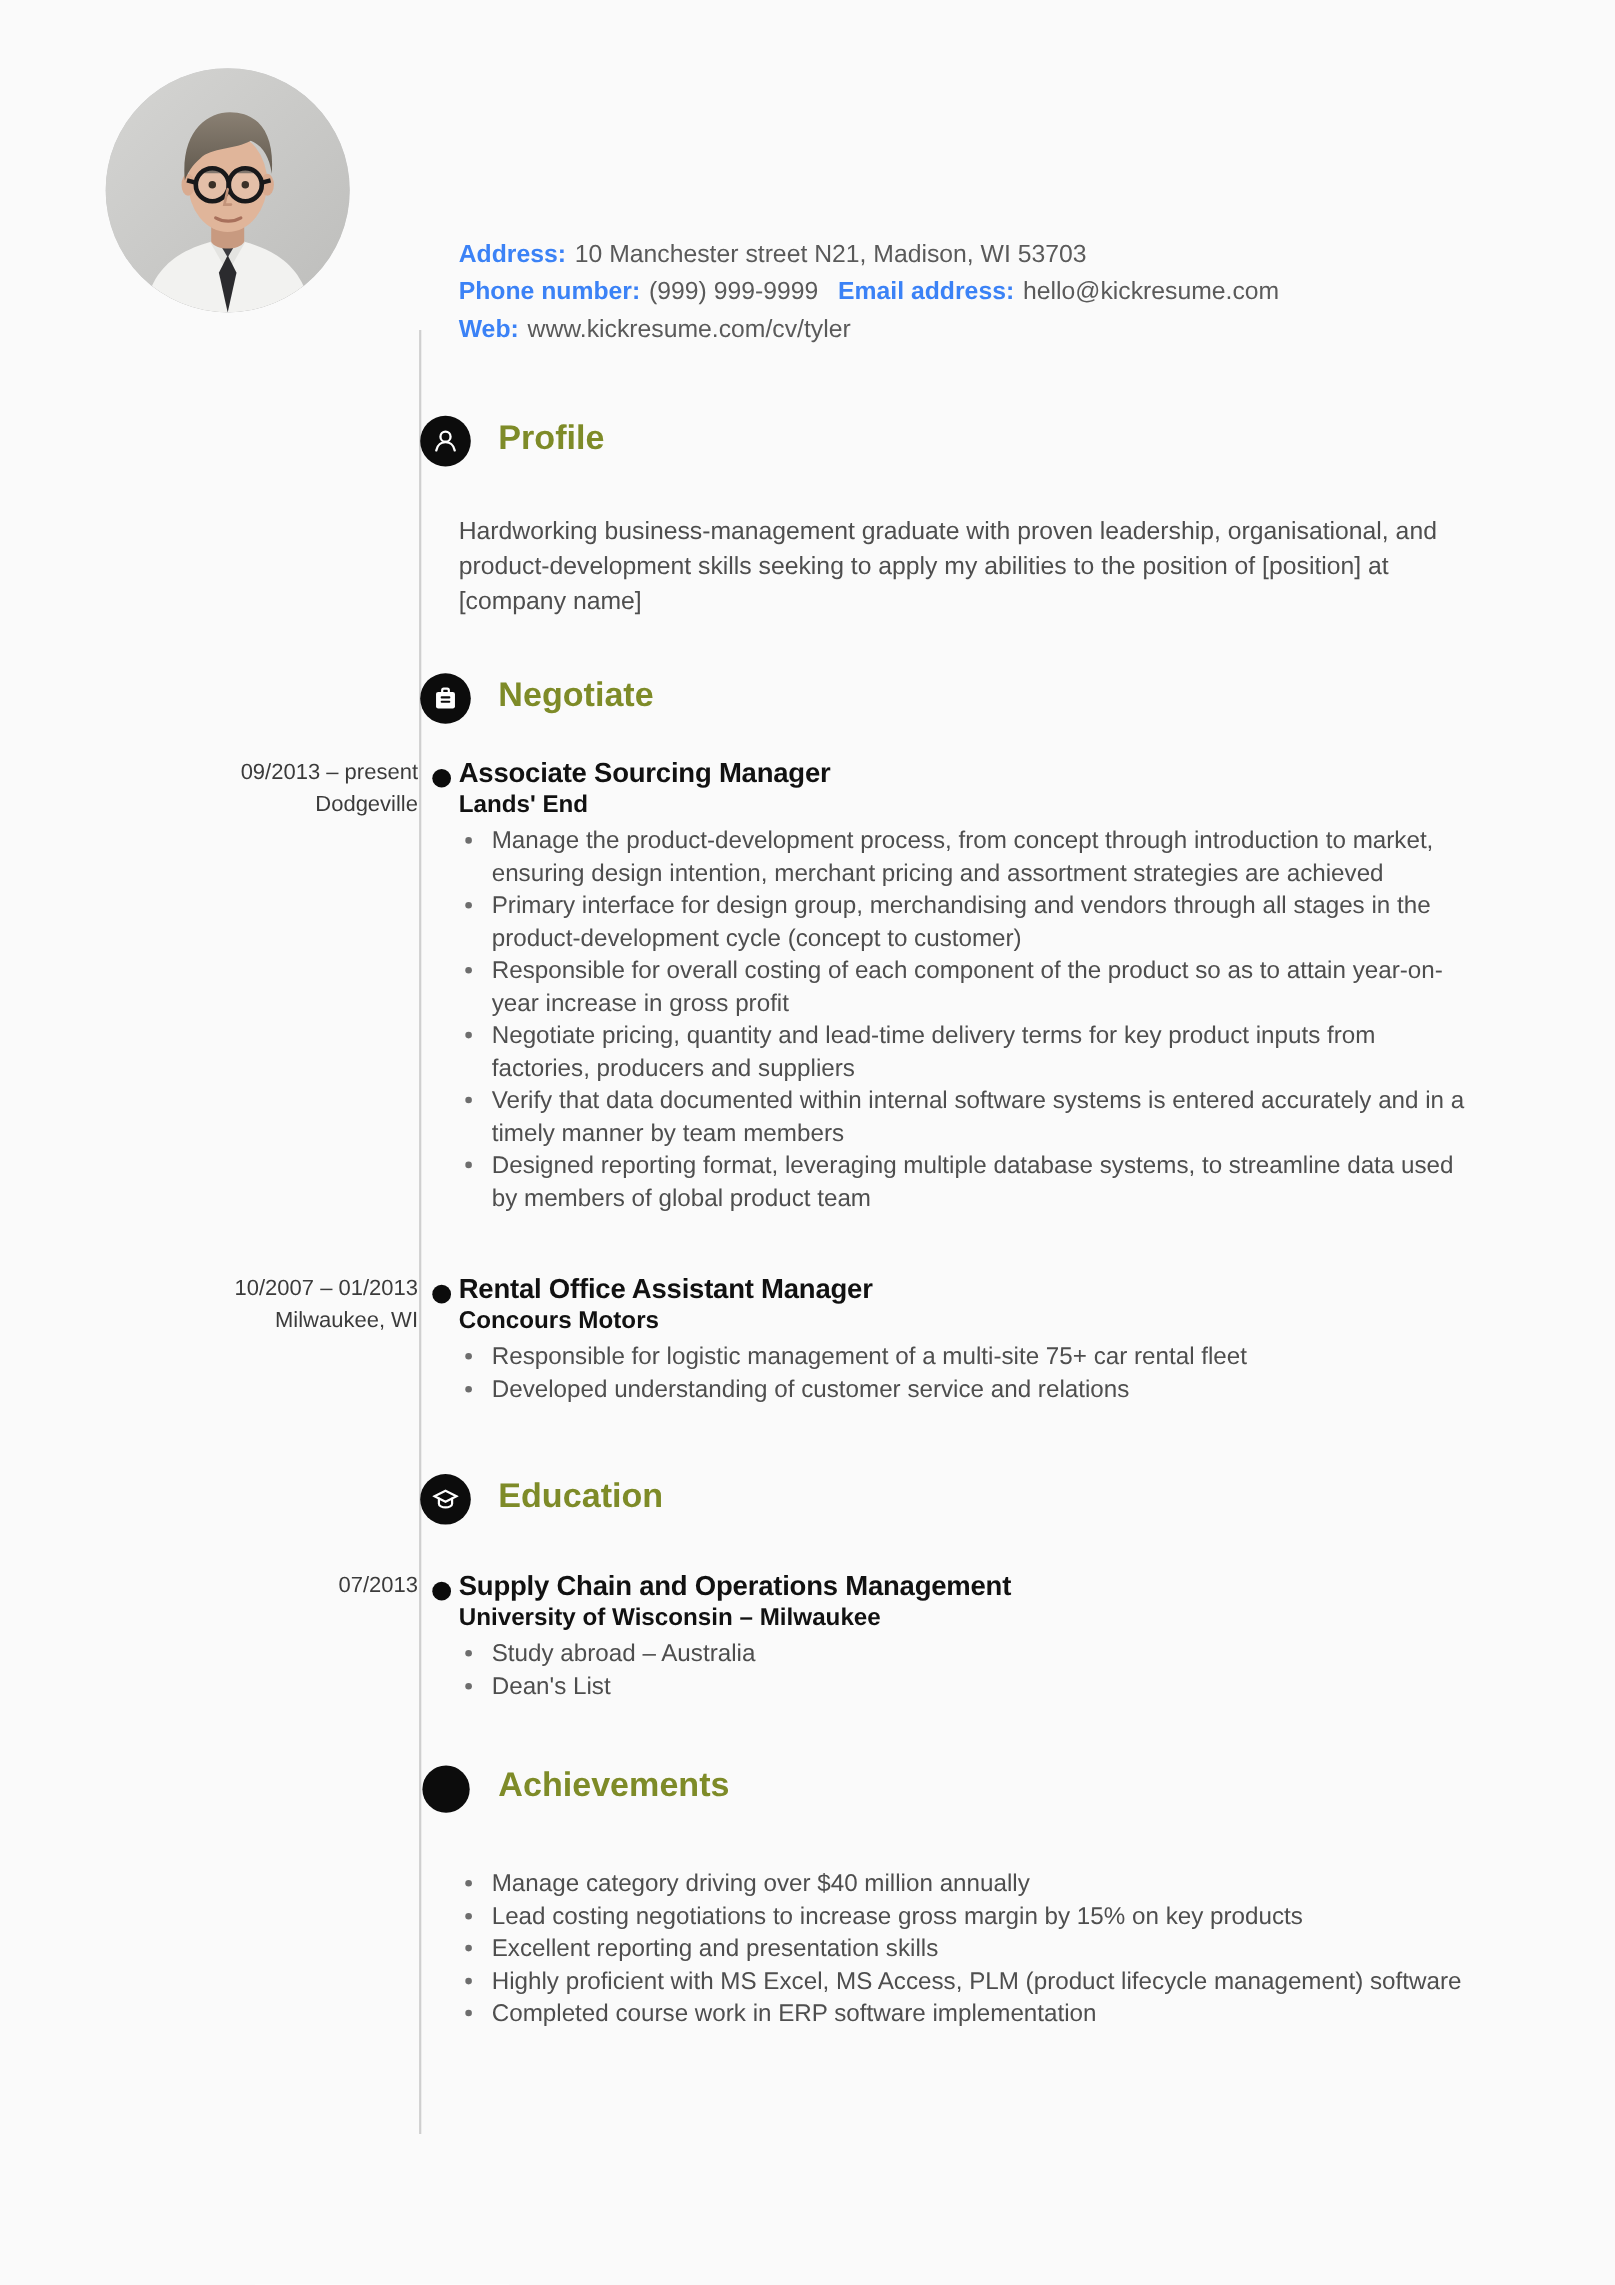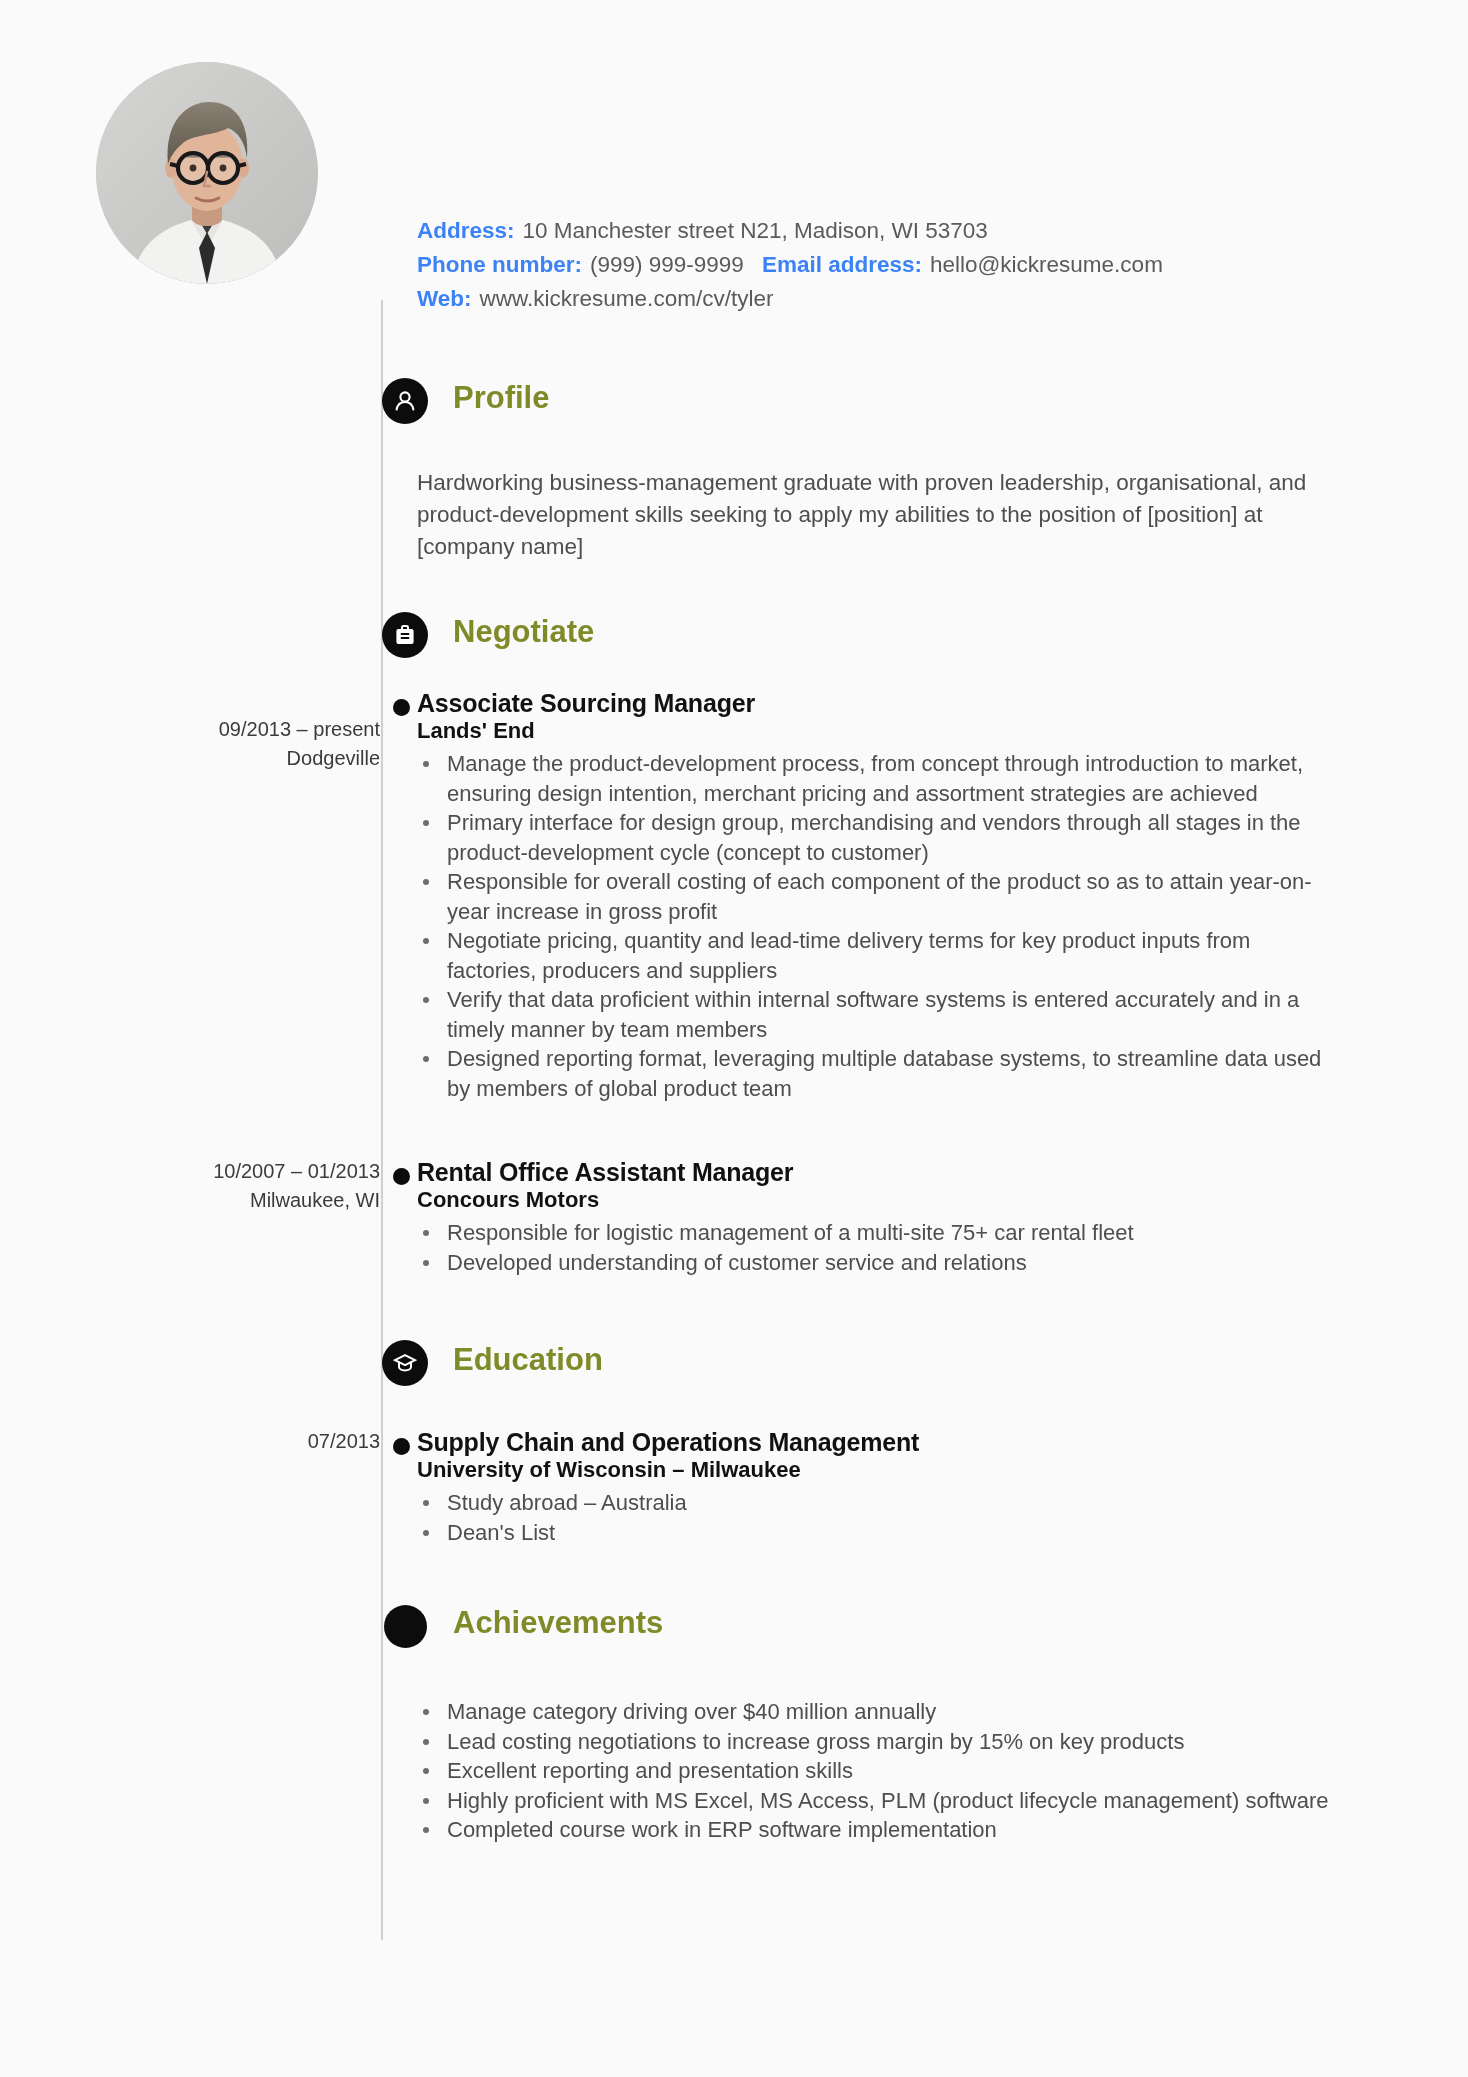--- a/index.html
+++ b/index.html
@@ -263,34 +263,34 @@
       <svg width="24" height="24" viewBox="0 0 24 24" xmlns="http://www.w3.org/2000/svg">
         <rect x="3.4" y="6" width="17.2" height="15" rx="2" fill="#ffffff"></rect>
         <path d="M9 6 V4.4 C9 3.6 9.6 3 10.4 3 H13.6 C14.4 3 15 3.6 15 4.4 V6" fill="none" stroke="#ffffff" stroke-width="2"></path>
         <rect x="7.6" y="10" width="8.8" height="1.9" rx="0.9" fill="#0c0c0c"></rect>
         <rect x="7.6" y="14" width="8.8" height="1.9" rx="0.9" fill="#0c0c0c"></rect>
       </svg>
     </div>
     <div class="section-title">Negotiate</div>
   </div>
 
-  <div class="meta" style="left:150px; top:688px;margin-top:27px;">
+  <div class="meta" style="left:150px; top:688px;">
     <div>09/2013 – present</div>
     <div>Dodgeville</div>
   </div>
   <div class="entry" style="left:417px; top:688px; width:920px;">
     <div class="dot"></div>
     <div class="job-title">Associate Sourcing Manager</div>
     <div class="job-org">Lands' End</div>
     <ul class="bullets">
       <li>Manage the product-development process, from concept through introduction to market, ensuring design intention, merchant pricing and assortment strategies are achieved</li>
       <li>Primary interface for design group, merchandising and vendors through all stages in the product-development cycle (concept to customer)</li>
       <li>Responsible for overall costing of each component of the product so as to attain year-on-year increase in gross profit</li>
       <li>Negotiate pricing, quantity and lead-time delivery terms for key product inputs from factories, producers and suppliers</li>
-      <li>Verify that data proficient within internal software systems is entered accurately and in a timely manner by team members</li>
+      <li>Verify that data documented within internal software systems is entered accurately and in a timely manner by team members</li>
       <li>Designed reporting format, leveraging multiple database systems, to streamline data used by members of global product team</li>
     </ul>
   </div>
 
   <div class="meta" style="left:150px; top:1157px;">
     <div>10/2007 – 01/2013</div>
     <div>Milwaukee, WI</div>
   </div>
   <div class="entry" style="left:417px; top:1157px; width:920px;">
     <div class="dot"></div>

